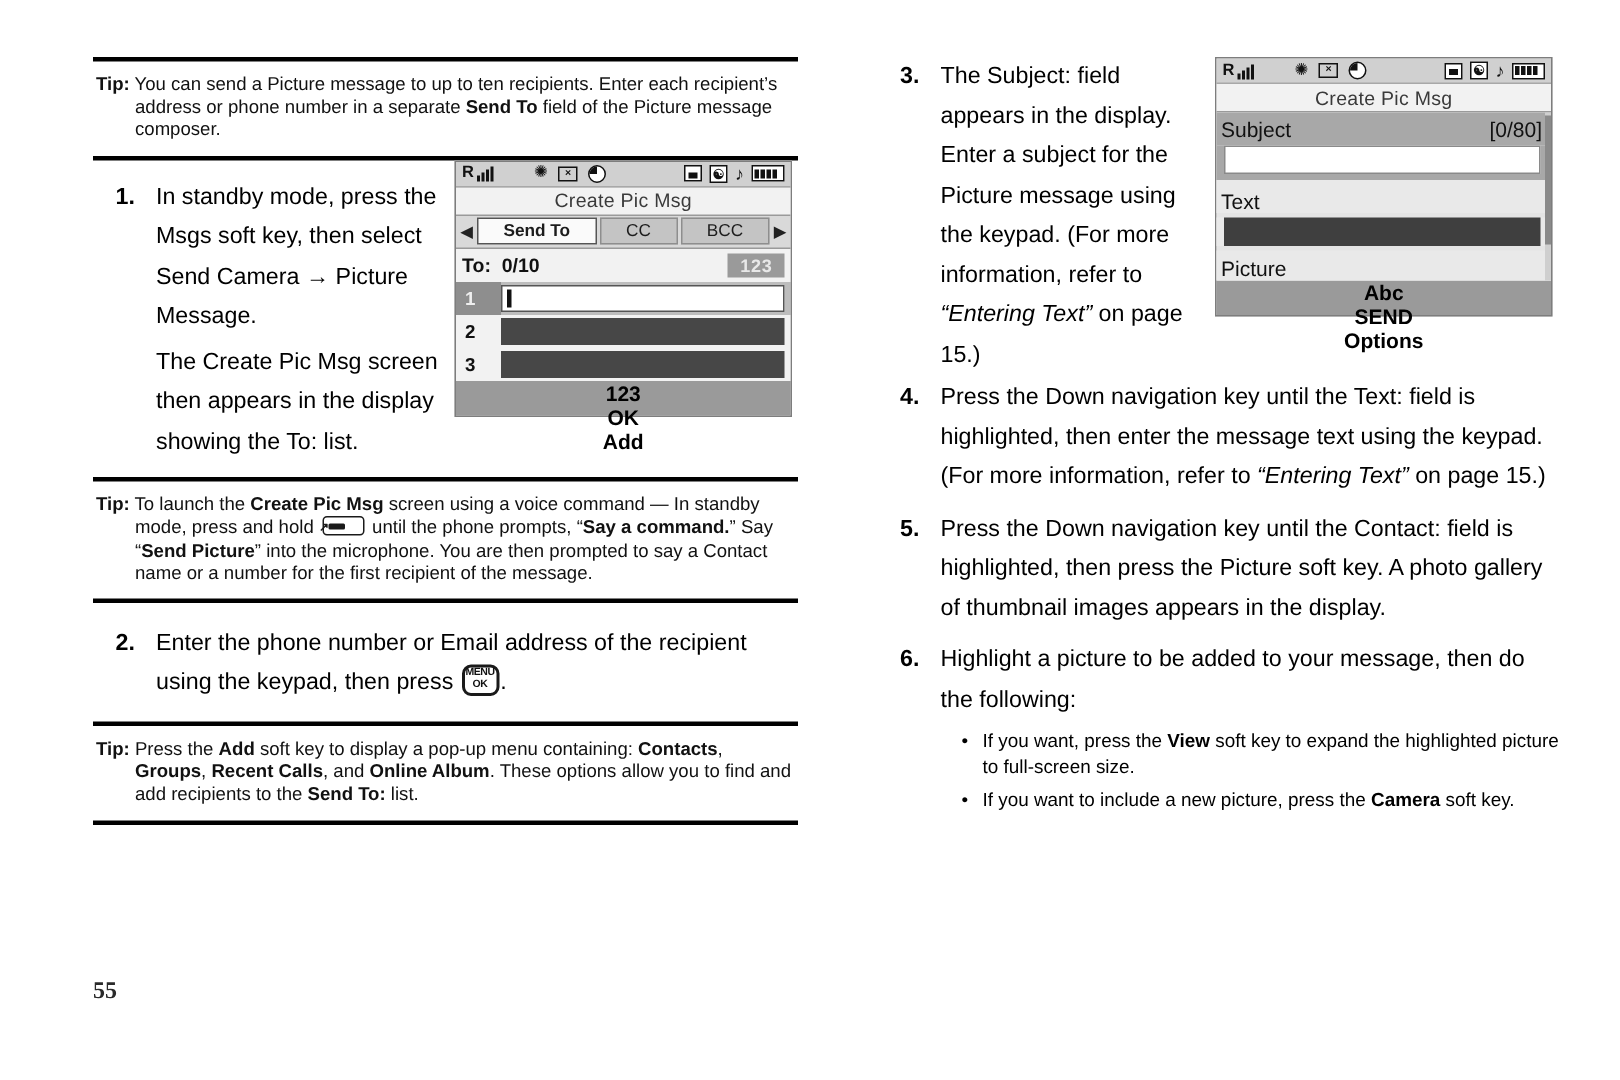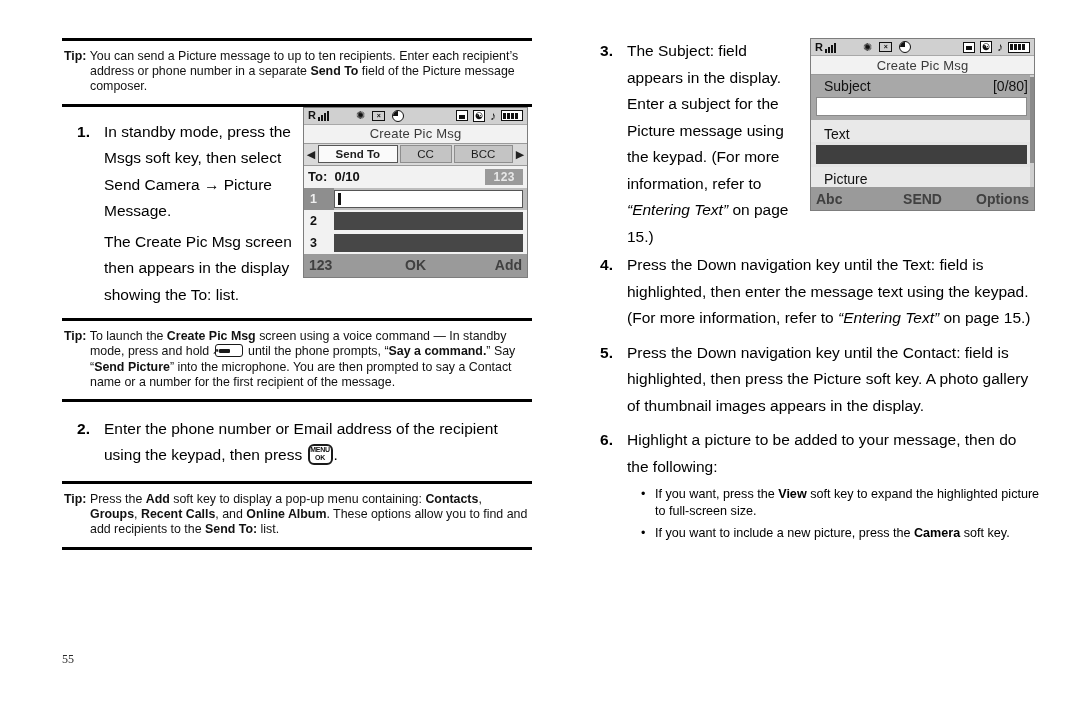--- a/index.html
+++ b/index.html
@@ -290,42 +290,43 @@
   .listrow.sel .fld::before {
     content: "";
     position: absolute; left: 3px; top: 2px;
     width: 3px; bottom: 2px; background: #111;
   }
   .softrow {
     height: 23px;
     background: #9a9a9a;
     display: flex; align-items: center;
     padding: 0 5px;
-    color: #404040;
+    color: #000000;
     font-size: 14px;
     font-weight: bold;
+    flex-direction: column;
   }
   .softrow .sl { flex: 1 1 0; text-align: left; }
   .softrow .sc { flex: 1 1 0; text-align: center; }
   .softrow .sr { flex: 1 1 0; text-align: right; }
 
   
   .p2-body { position: relative; background: #e4e4e4; }
   .p2-scroll {
     position: absolute; right: 0; top: 0; bottom: 0;
     width: 4px; background: #cfcfcf;
   }
   .p2-scroll i {
     position: absolute; left: 0; top: 2px;
     width: 4px; height: 86px; background: #8a8a8a;
   }
   .fieldlabel {
     height: 22px;
     display: flex; align-items: center; justify-content: space-between;
-    padding: 0 6px 0 13px;
+    padding: 0 6px 0 3px;
     font-size: 14px;
     color: #111;
   }
   .fieldlabel.hl { background: #a8a8a8; color: #111; }
   .fieldlabel.plain { background: #e9e9e9; align-items: flex-end; }
   .inputbox-white {
     height: 19px;
     margin: 0 7px 0 5px;
     background: #ffffff;
     border: 1px solid #8a8a8a;
@@ -333,23 +334,24 @@
   .inputbox-dark {
     height: 19px;
     margin: 3px 7px 3px 5px;
     background: #3f3f3f;
   }
 
   
   .pagenum {
     position: absolute;
     left: 62px; top: 652px;
-    font-size: 12px;
+    font-size: 16px;
     color: #2a2a2a;
     font-family: "Liberation Serif", serif;
+    font-weight: bold;
   }
 </style>
 </head>
 <body>
 
 <div id="page">
 
   <div class="col-left">
 
     <div class="rule"></div>

